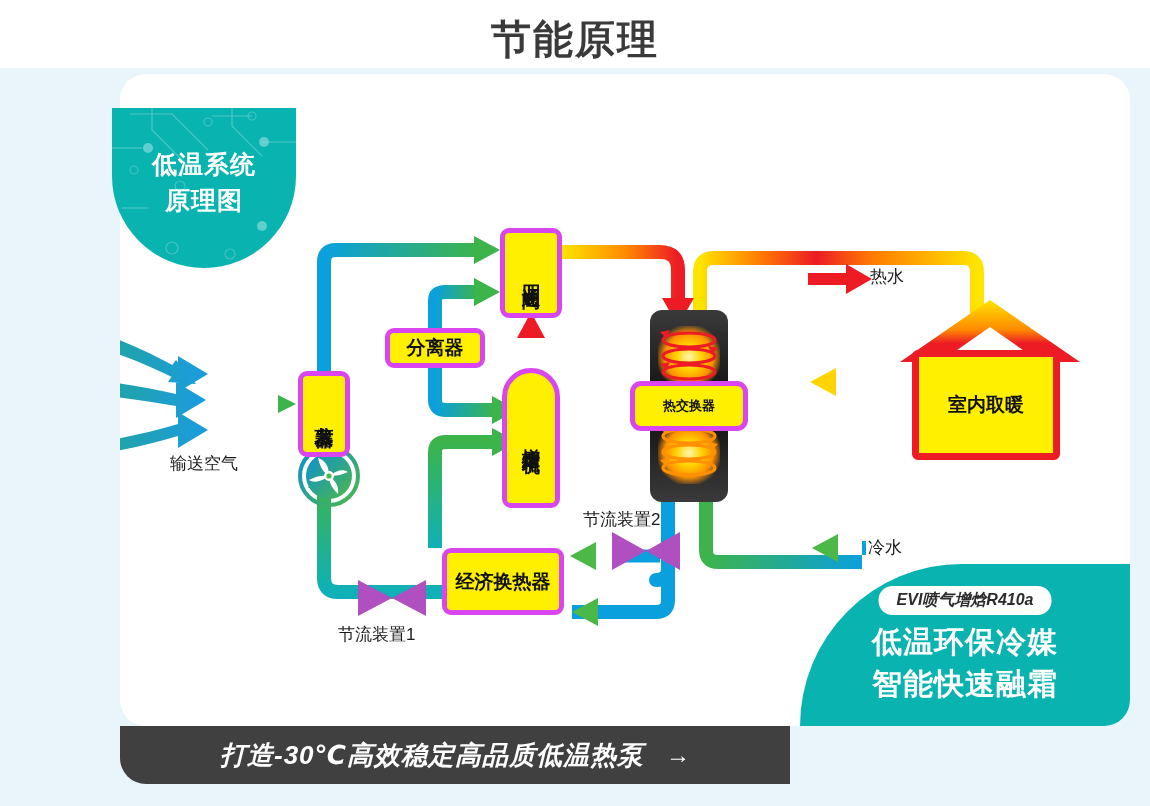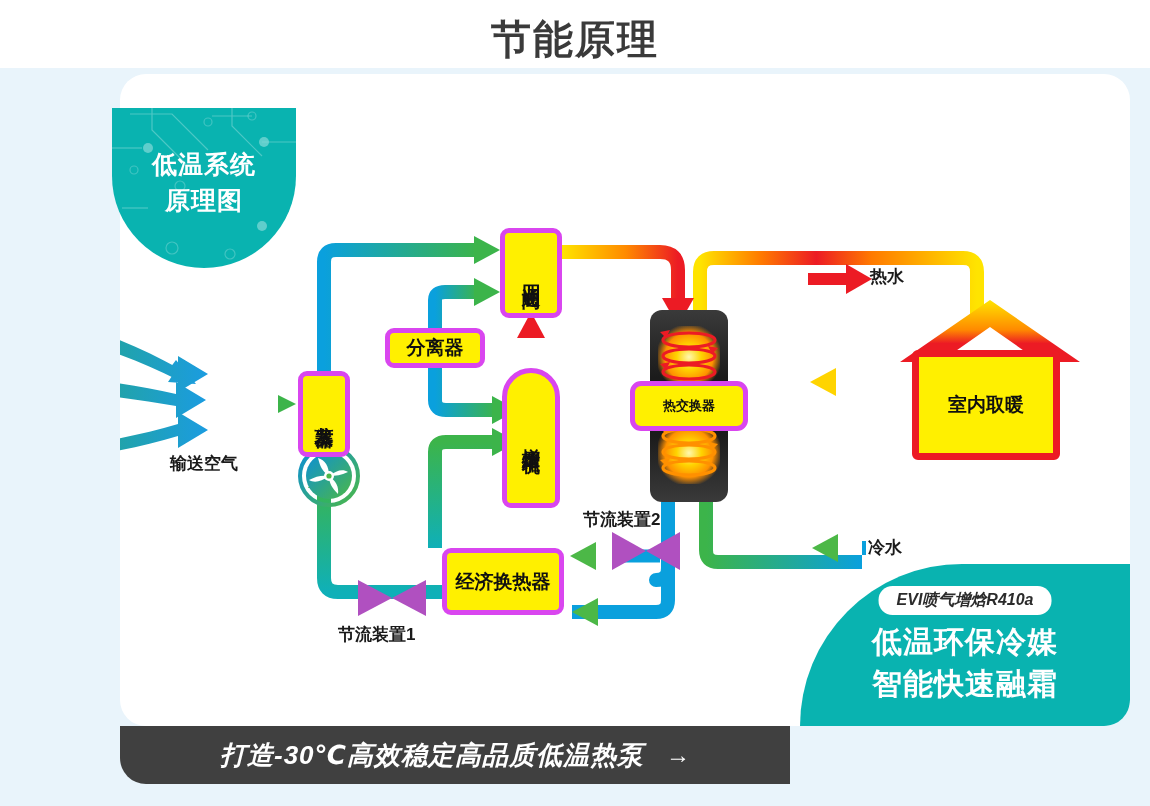--- a/index.html
+++ b/index.html
@@ -132,21 +132,21 @@
     border-radius: 6px; z-index: 19;
     display: flex; align-items: center; justify-content: center;
     font-size: 19px; font-weight: bold; color: #101010;
   }
 
   
   .fan { position: absolute; left: 178px; top: 371px; width: 62px; height: 62px; z-index: 20; }
 
   
   .label {
-    position: absolute; color: #1a1a1a; font-size: 17px; font-weight: bold;
+    position: absolute; color: #1a1a1a; font-size: 17px; font-weight: normal;
     white-space: nowrap; z-index: 25;
   }
   #lbl-air { left: 170px; top: 452px; }
   #lbl-throttle1 { left: 338px; top: 623px; }
   #lbl-throttle2 { left: 583px; top: 508px; }
   #lbl-hotwater { left: 870px; top: 265px; }
   #lbl-coldwater { left: 868px; top: 536px; }
 
   svg.layer { position: absolute; left: 0; top: 0; width: 1150px; height: 806px; pointer-events: none; }
   svg.pipes { z-index: 10; }

